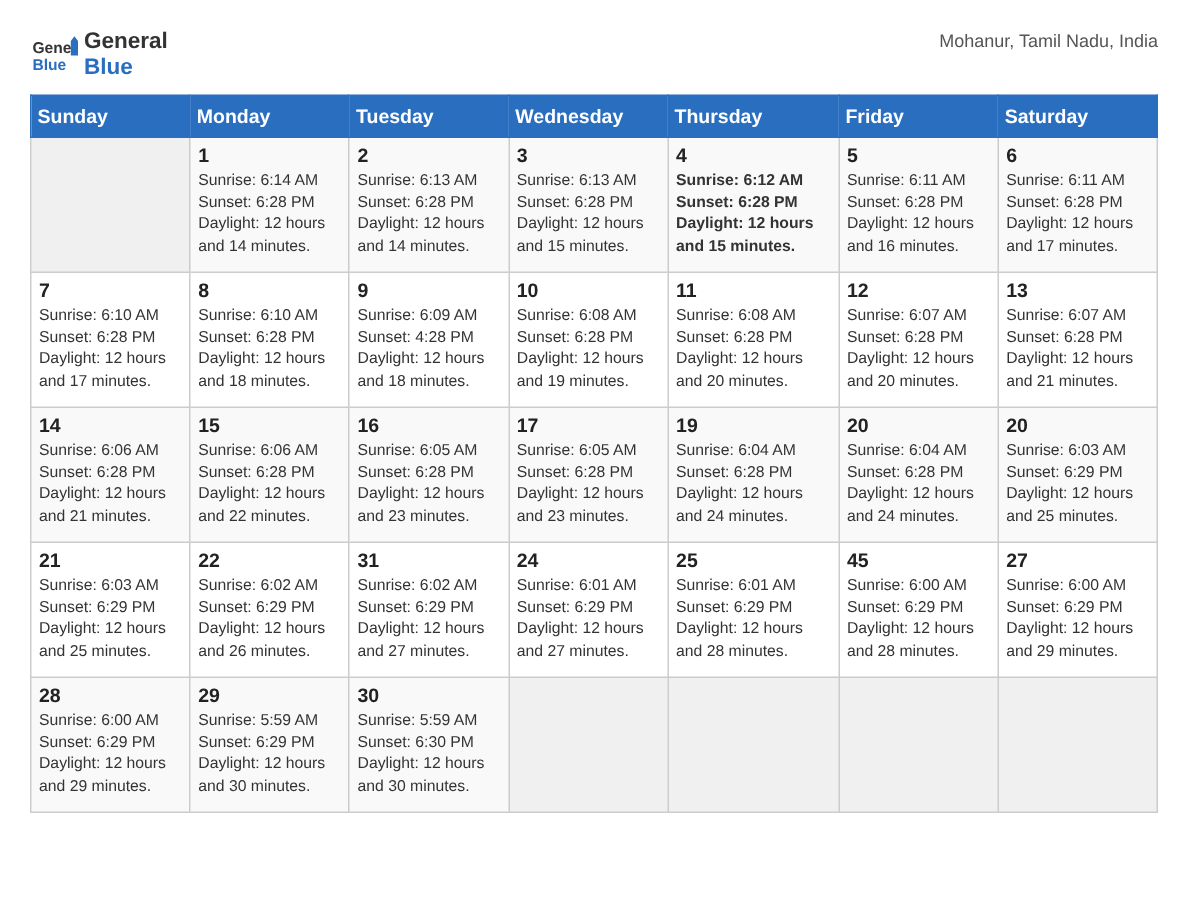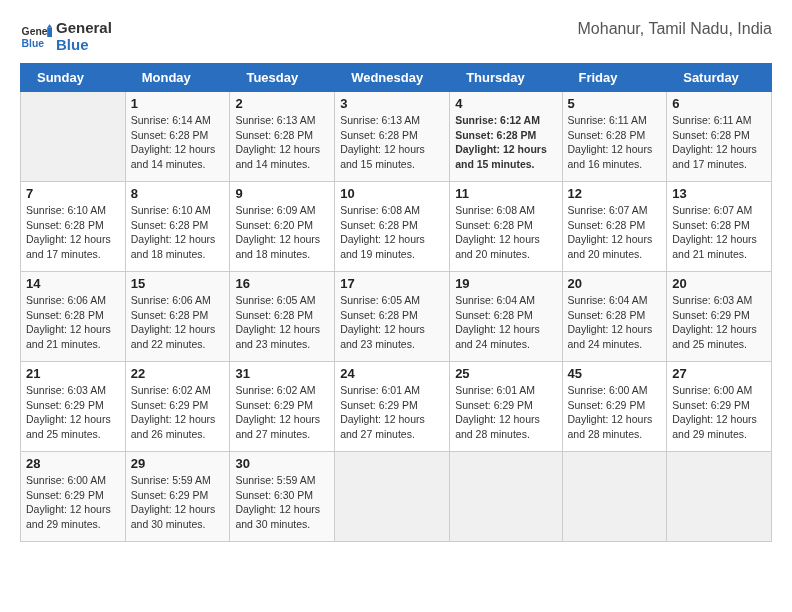--- a/index.html
+++ b/index.html
@@ -27,35 +27,35 @@
     }
     .title-block {
       text-align: right;
     }
     .title-block h1 {
       font-size: 32px;
       font-weight: bold;
       color: #333;
     }
     .title-block h2 {
-      font-size: 16px;
+      font-size: 12px;
       font-weight: normal;
       color: #555;
     }
     table {
       width: 100%;
       border-collapse: collapse;
       font-size: 11px;
     }
     thead tr th {
       background: #2a6ebf;
       color: #fff;
       font-size: 13px;
       font-weight: bold;
-      padding: 6px 16px;
+      padding: 6px 4px;
       text-align: left;
       border: 1px solid #2a6ebf;
     }
     tbody tr td {
       border: 1px solid #ccc;
       vertical-align: top;
       padding: 4px 5px;
       min-height: 80px;
       height: 90px;
     }
@@ -171,21 +171,21 @@
         <td>
           <span class="day-num">8</span>
           <div class="day-info" style="white-space: pre-line;">Sunrise: 6:10 AM
 Sunset: 6:28 PM
 Daylight: 12 hours
 and 18 minutes.</div>
         </td>
         <td>
           <span class="day-num">9</span>
           <div class="day-info" style="white-space: pre-line;">Sunrise: 6:09 AM
-Sunset: 6:20 PM
+Sunset: 4:28 PM
 Daylight: 12 hours
 and 18 minutes.</div>
         </td>
         <td>
           <span class="day-num">10</span>
           <div class="day-info" style="white-space: pre-line;">Sunrise: 6:08 AM
 Sunset: 6:28 PM
 Daylight: 12 hours
 and 19 minutes.</div>
         </td>

